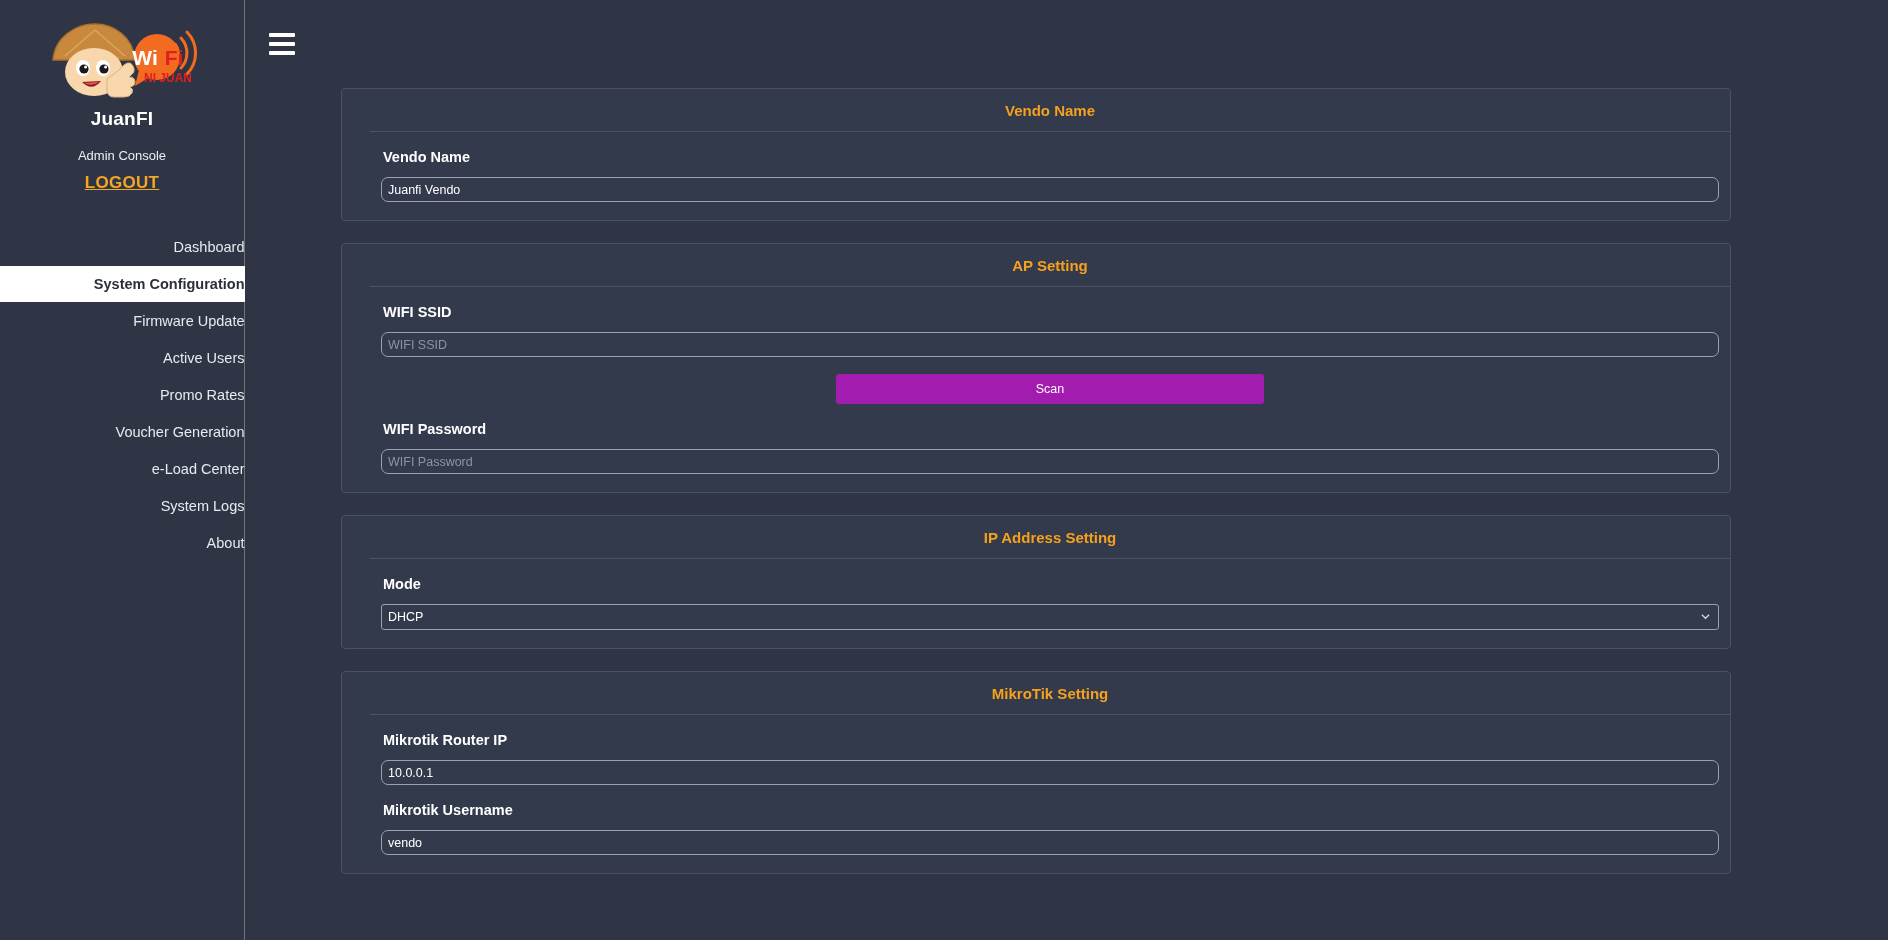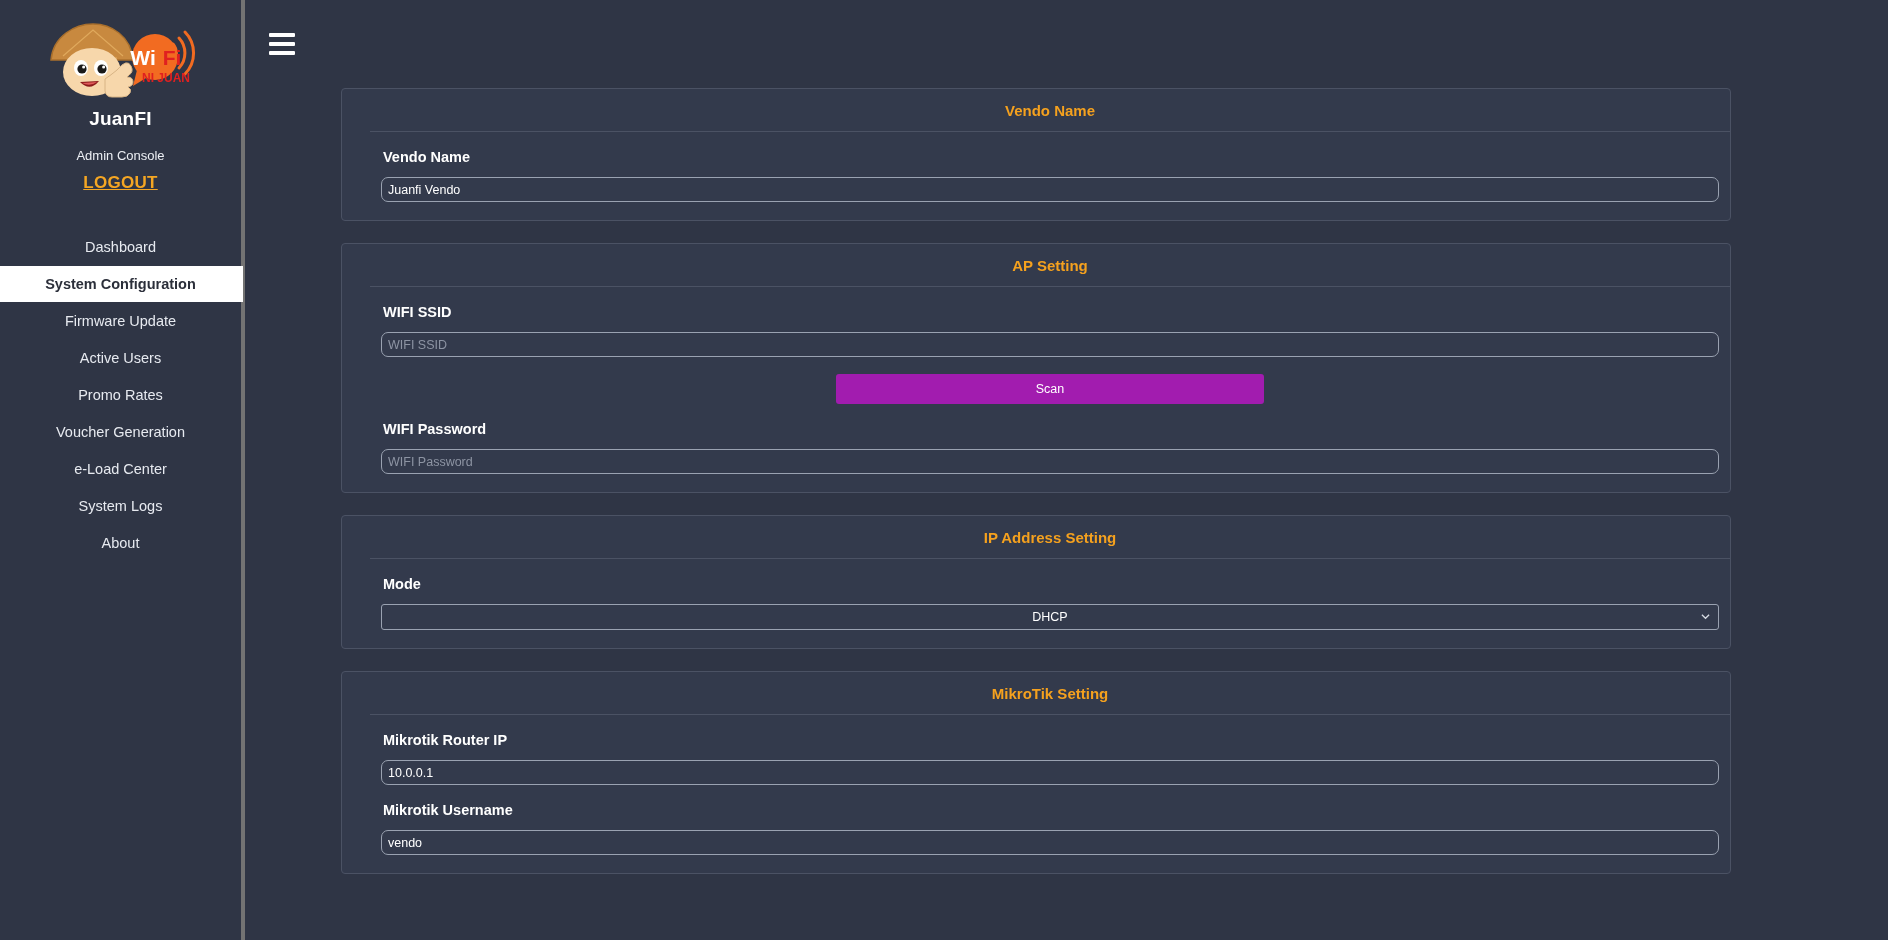--- a/index.html
+++ b/index.html
@@ -11,21 +11,21 @@
     overflow: hidden;
   }
   .app { display: flex; width: 1888px; height: 940px; }
 
   
   .sidebar {
     width: 245px;
     min-width: 245px;
     height: 940px;
     background: #2f3545;
-    border-right: 4px solid #737373;
+    border-right: 1px solid #737373;
     display: flex;
     flex-direction: column;
     align-items: center;
     padding-top: 20px;
   }
   .logo-wrap {
     width: 175px; height: 78px;
     position: relative;
     margin-bottom: 6px;
   }
@@ -49,21 +49,21 @@
     text-decoration: underline;
     margin-top: 10px;
     cursor: pointer;
     letter-spacing: .3px;
   }
   .nav { width: 245px; margin-top: 36px; }
   .nav-item {
     width: 245px;
     height: 36px;
     line-height: 36px;
-    text-align: center;
+    text-align: right;
     color: #e7eaf0;
     font-size: 14.5px;
     cursor: pointer;
     margin-bottom: 1px;
   }
   .nav-item.active {
     background: #ffffff;
     color: #2b2f3a;
     font-weight: bold;
   }
@@ -137,21 +137,20 @@
     background: #333a4c;
     border: 1px solid #9aa2b1;
     border-radius: 3px;
     color: #ffffff;
     font-size: 12.5px;
     font-family: "Liberation Sans", sans-serif;
     padding: 0 6px;
     outline: none;
     -webkit-appearance: none;
     appearance: none;
-    text-align: center;
   }
   .sel-wrap { position: relative; }
   .sel-chevron {
     position: absolute;
     right: 9px; top: 8px;
     width: 9px; height: 9px;
     pointer-events: none;
   }
   .btn-scan {
     display: block;

